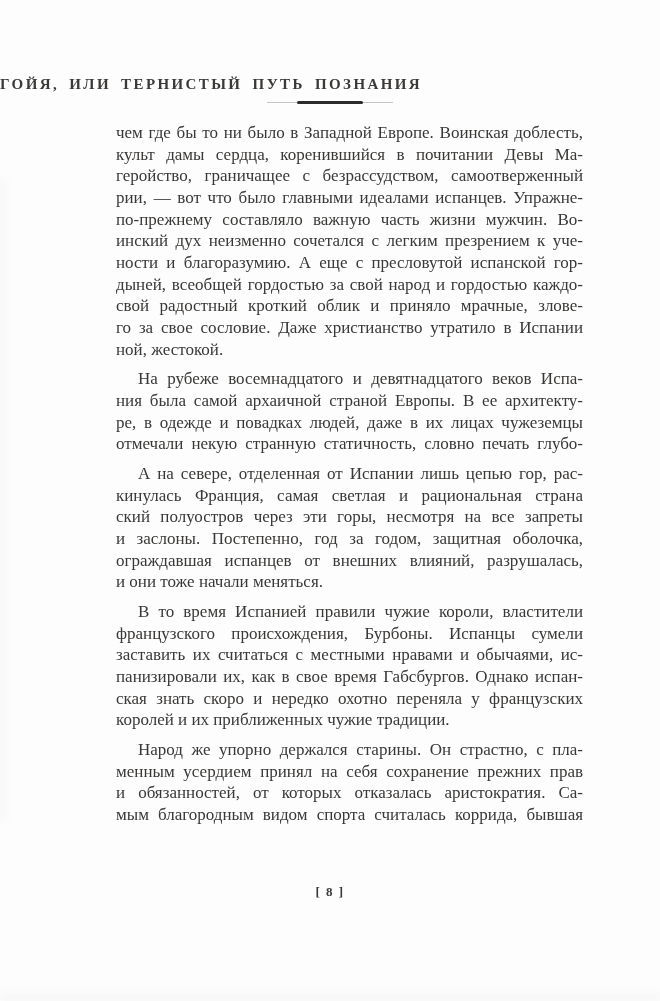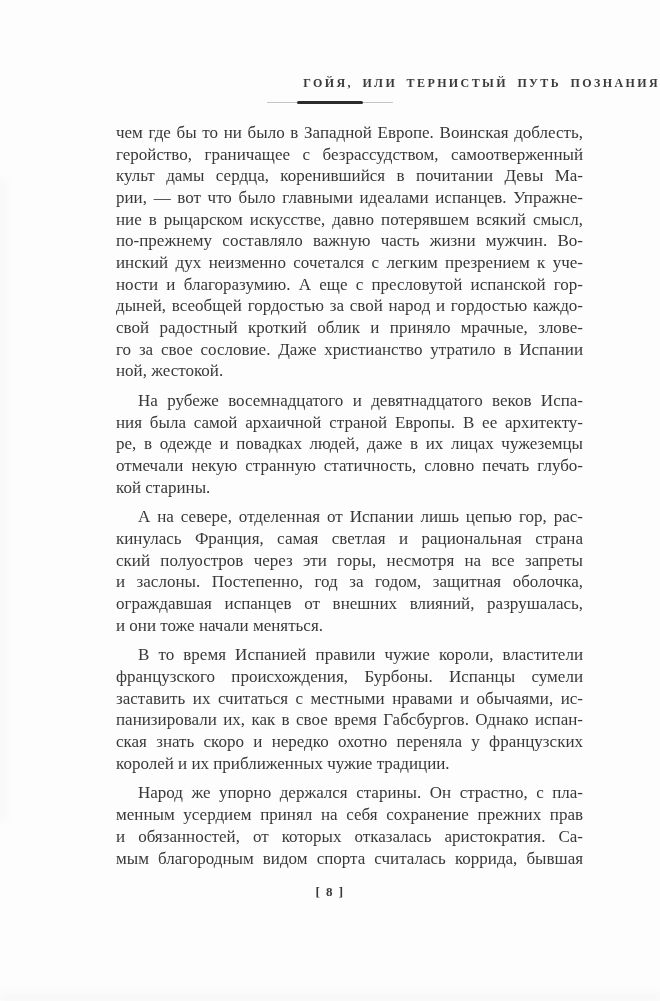--- a/index.html
+++ b/index.html
@@ -30,22 +30,22 @@
     width: 100%; height: 14px;
     background: linear-gradient(to top, rgba(0,0,0,0.03), rgba(0,0,0,0));
     filter: blur(3px);
     pointer-events: none;
   }
   .running-header {
     position: absolute;
     top: 76px;
     left: 0;
     width: 100%;
-    text-align: right;
-    font-size: 12px;
+    text-align: left;
+    font-size: 15px;
     font-weight: bold;
     letter-spacing: 2.4px;
     word-spacing: 4px;
     color: var(--header-color, #3c3a38);
   }
   .divider {
     position: absolute;
     top: 100px;
     left: 50%;
     transform: translateX(-50%);
@@ -110,38 +110,36 @@
   <div class="running-header">ГОЙЯ, ИЛИ ТЕРНИСТЫЙ ПУТЬ ПОЗНАНИЯ</div>
 
   <div class="divider">
     <span class="divider-line"></span>
     <span class="divider-bar"></span>
   </div>
 
   <div class="text-block" id="text-block">
       <div class="paragraph">
         <div class="line">чем где бы то ни было в Западной Европе. Воинская доблесть,</div>
+        <div class="line">культ дамы сердца, коренившийся в почитании Девы Ма-</div>
         <div class="line">геройство, граничащее с безрассудством, самоотверженный</div>
-        <div class="line">культ дамы сердца, коренившийся в почитании Девы Ма-</div>
         <div class="line">рии, — вот что было главными идеалами испанцев. Упражне-</div>
-        <div class="line">ние в рыцарском искусстве, давно потерявшем всякий смысл,</div>
         <div class="line">по-прежнему составляло важную часть жизни мужчин. Во-</div>
         <div class="line">инский дух неизменно сочетался с легким презрением к уче-</div>
         <div class="line">ности и благоразумию. А еще с пресловутой испанской гор-</div>
         <div class="line">дыней, всеобщей гордостью за свой народ и гордостью каждо-</div>
         <div class="line">свой радостный кроткий облик и приняло мрачные, злове-</div>
         <div class="line">го за свое сословие. Даже христианство утратило в Испании</div>
         <div class="line para-end">ной, жестокой.</div>
       </div>
       <div class="paragraph">
         <div class="line indent">На рубеже восемнадцатого и девятнадцатого веков Испа-</div>
         <div class="line">ния была самой архаичной страной Европы. В ее архитекту-</div>
         <div class="line">ре, в одежде и повадках людей, даже в их лицах чужеземцы</div>
         <div class="line">отмечали некую странную статичность, словно печать глубо-</div>
-        <div class="line para-end">кой старины.</div>
       </div>
       <div class="paragraph">
         <div class="line indent">А на севере, отделенная от Испании лишь цепью гор, рас-</div>
         <div class="line">кинулась Франция, самая светлая и рациональная страна</div>
         <div class="line">ский полуостров через эти горы, несмотря на все запреты</div>
         <div class="line">и заслоны. Постепенно, год за годом, защитная оболочка,</div>
         <div class="line">ограждавшая испанцев от внешних влияний, разрушалась,</div>
         <div class="line para-end">и они тоже начали меняться.</div>
       </div>
       <div class="paragraph">

